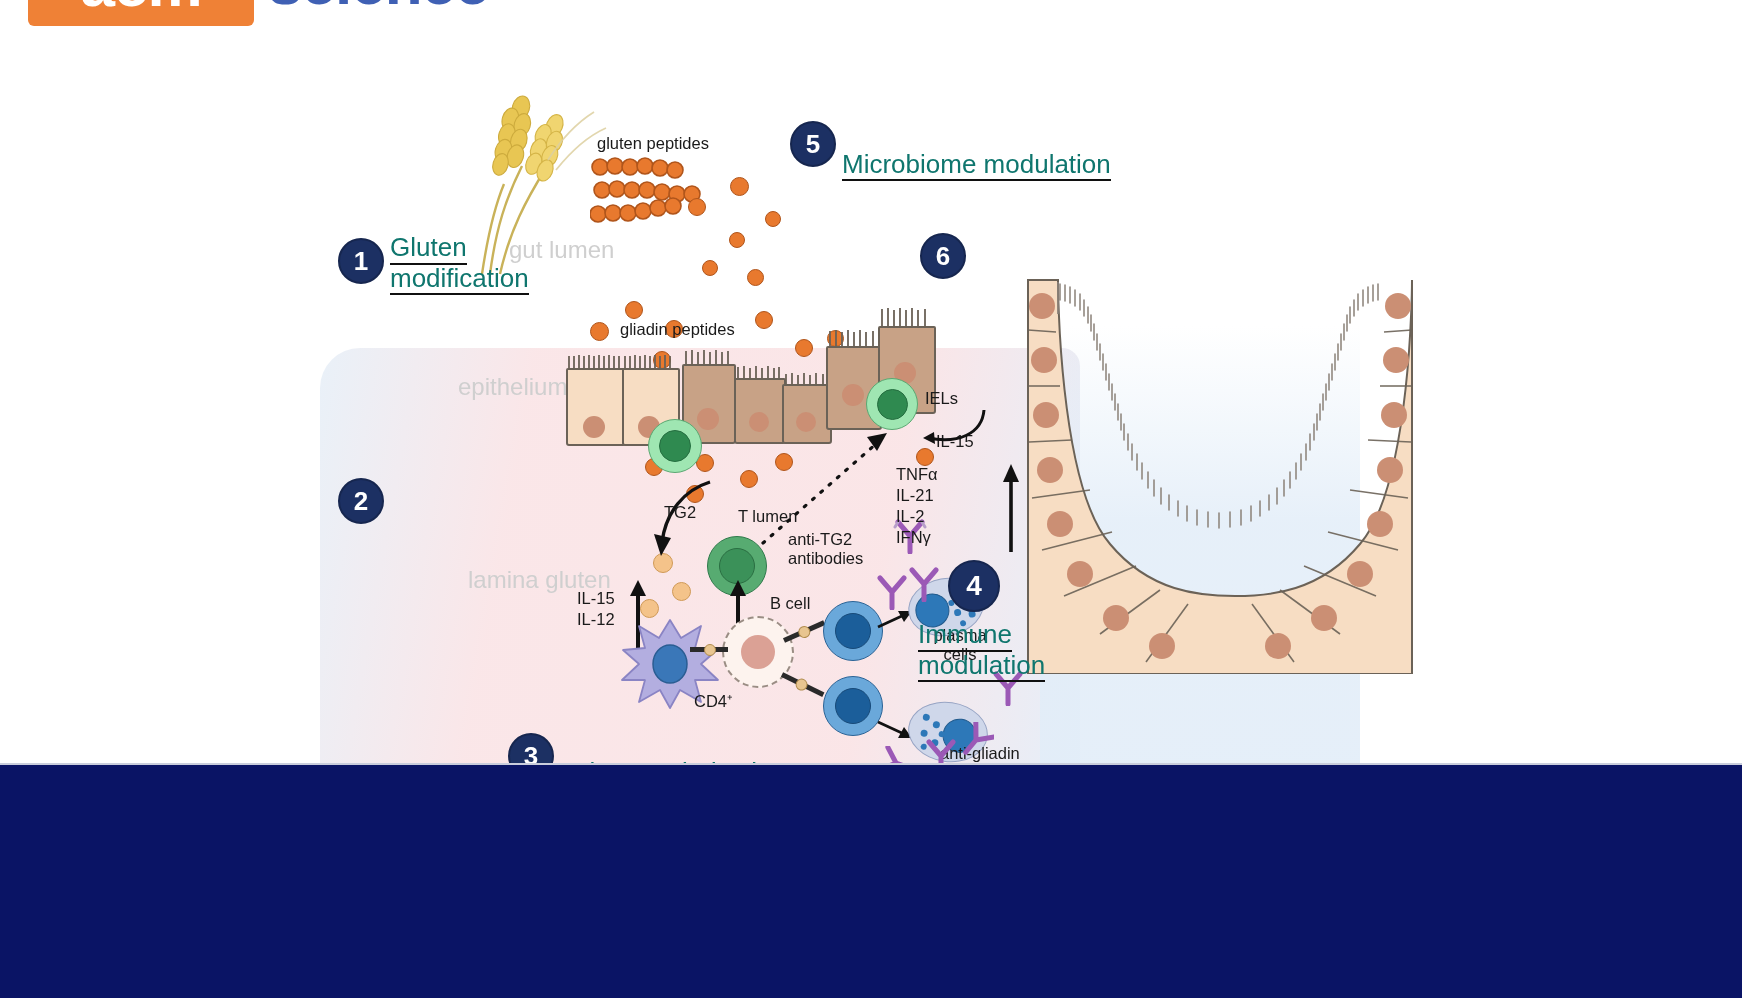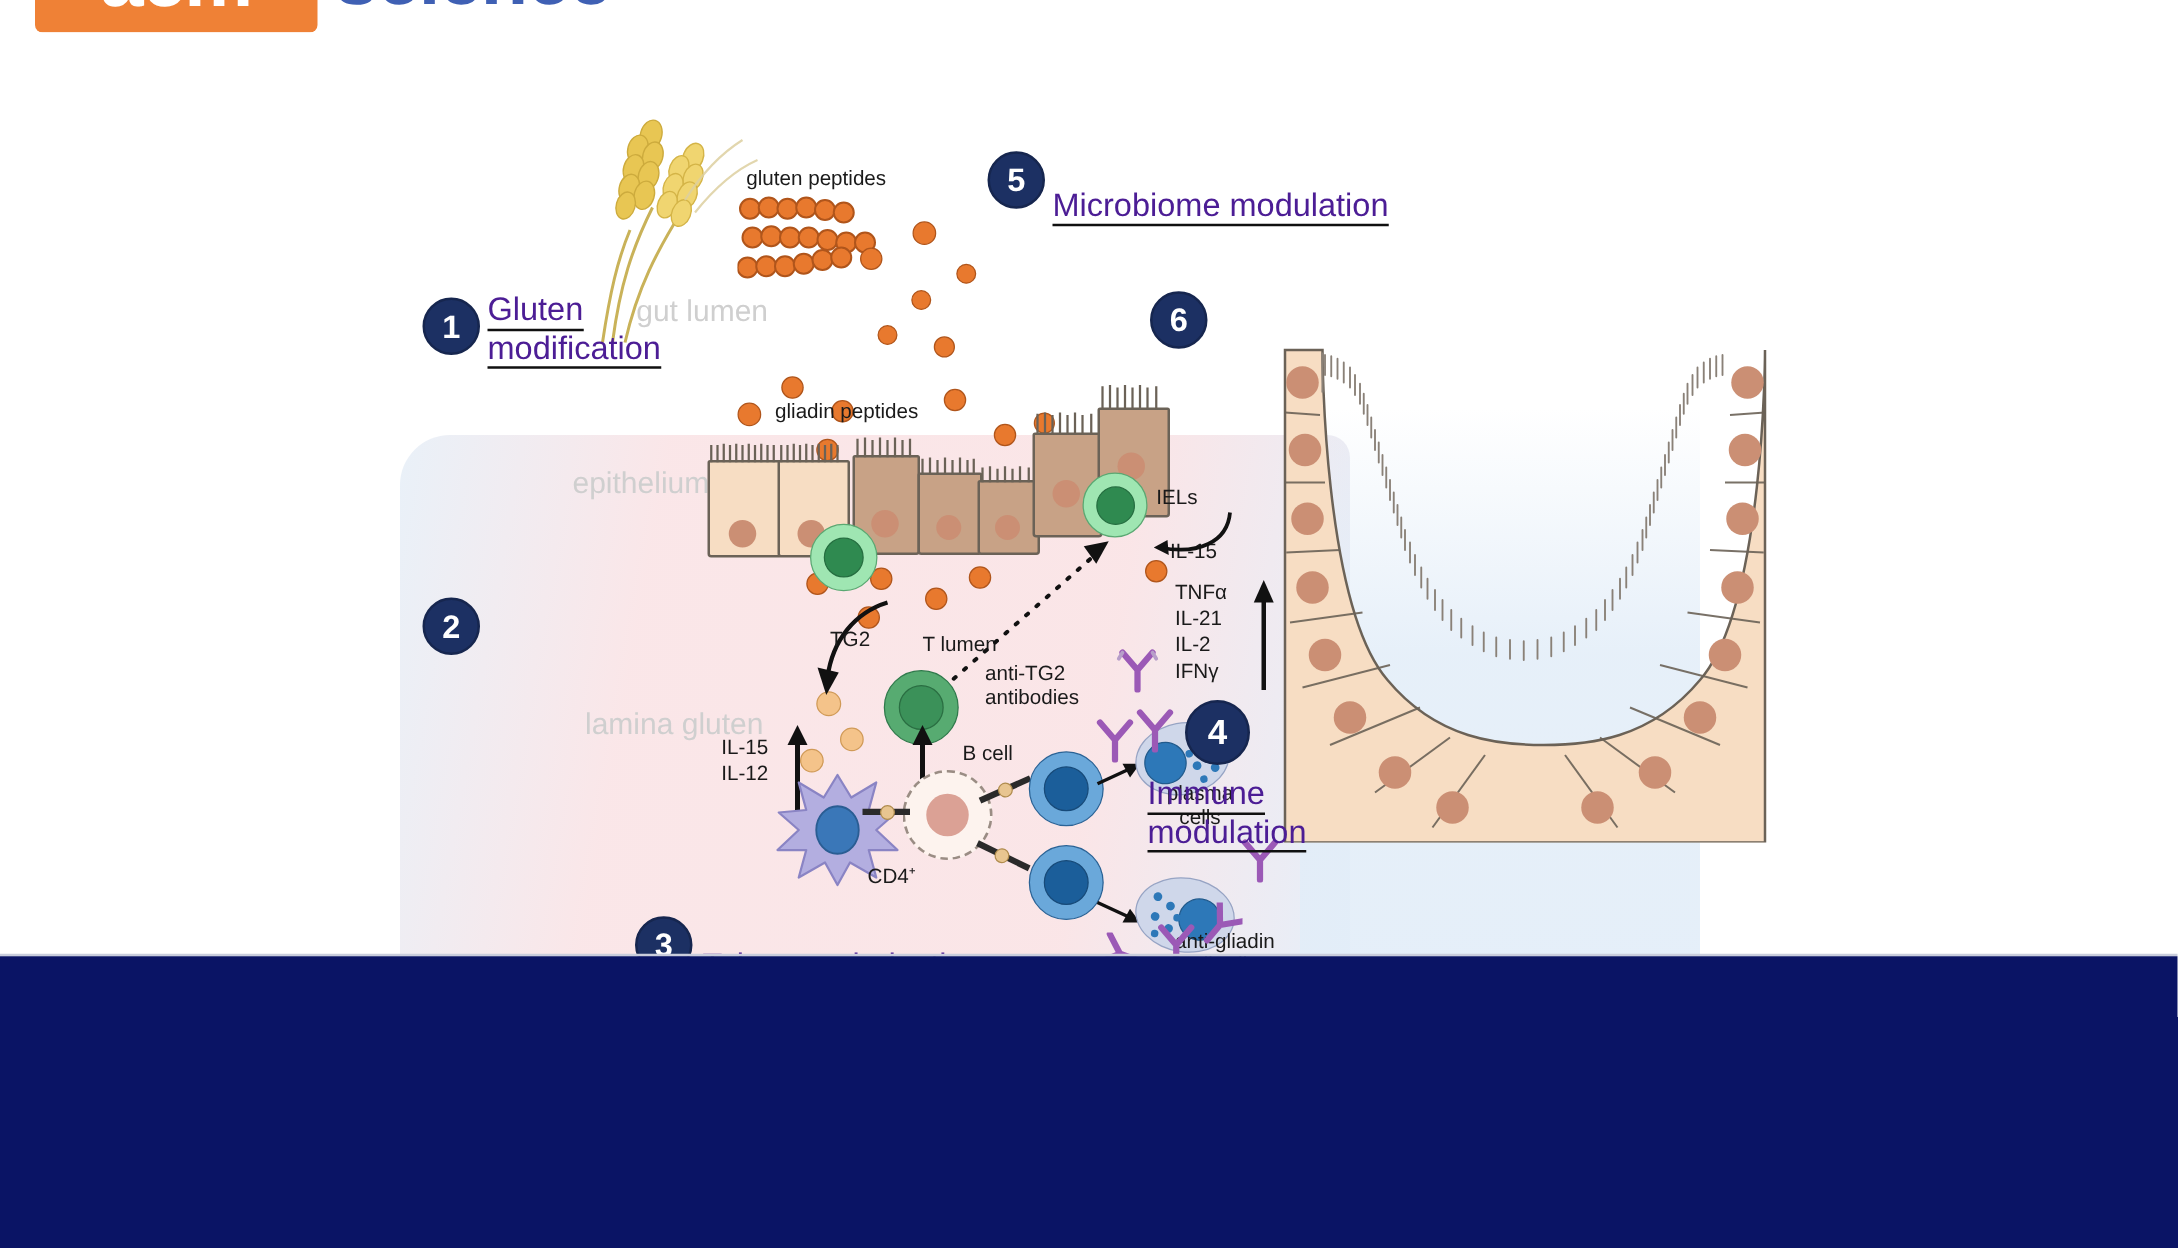--- a/index.html
+++ b/index.html
@@ -41,21 +41,21 @@
 
   
   .badge{
     position:absolute;width:42px;height:42px;border-radius:50%;
     background:#1c3063;border:2px solid #16264f;
     color:#ffffff;font-size:26px;font-weight:bold;
     display:flex;align-items:center;justify-content:center;
     font-family:"Liberation Sans",sans-serif;
   }
   .badge-label{
-    position:absolute;color:#4c1d95;font-size:26px;line-height:1.06;
+    position:absolute;color:#0f766e;font-size:26px;line-height:1.06;
     font-family:"Liberation Sans",sans-serif;white-space:pre-line;
   }
   .badge-label span{
     display:inline-block;border-bottom:2.5px solid #101010;padding-bottom:1px;
   }
 
   
   .note{
     position:absolute;color:#1a1a1a;font-size:16.5px;line-height:1.12;
     font-family:"Liberation Sans",sans-serif;white-space:pre-line;
@@ -500,21 +500,21 @@
     <g stroke="#9b59b6" stroke-width="5" fill="none" stroke-linecap="round">
       <path d="M17 34 L17 18 M17 18 L5 4 M17 18 L29 4"></path>
     </g>
   </svg>
   <svg class="ab" style="left:958px;top:696px;" width="36" height="36" viewBox="0 0 36 36">
     <g stroke="#9b59b6" stroke-width="5" fill="none" stroke-linecap="round" transform="rotate(40 18 18)">
       <path d="M18 34 L18 18 M18 18 L6 4 M18 18 L30 4"></path>
     </g>
   </svg>
 
-  <div class="note" style="left:940px;top:438px;line-height:1.28;">TNFα
+  <div class="note" style="left:896px;top:438px;line-height:1.28;">TNFα
 IL-21
 IL-2
 IFNγ</div>
   <svg class="arrow-up" style="left:1000px;top:438px;" width="22" height="88" viewBox="0 0 22 88">
     <path d="M11 88 L11 12" stroke="#111" stroke-width="3.6" fill="none"></path>
     <path d="M3 18 L11 0 L19 18 Z" fill="#111"></path>
   </svg>
 
   <div class="badge" style="left:338px;top:212px;">1</div>
   <div class="badge-label" style="left:390px;top:208px;"><div><span>Gluten</span></div><div><span>modification</span></div></div>

